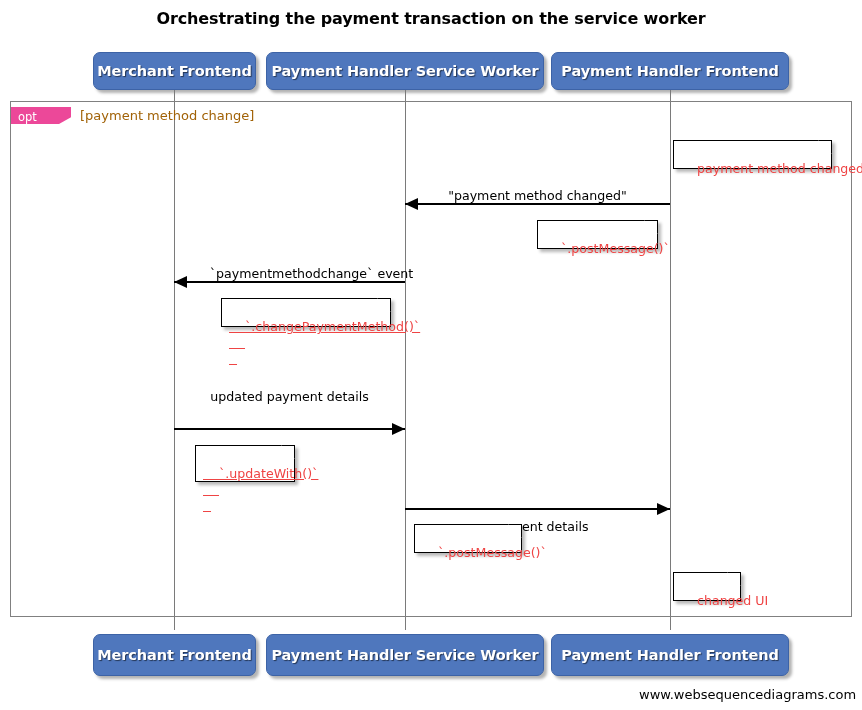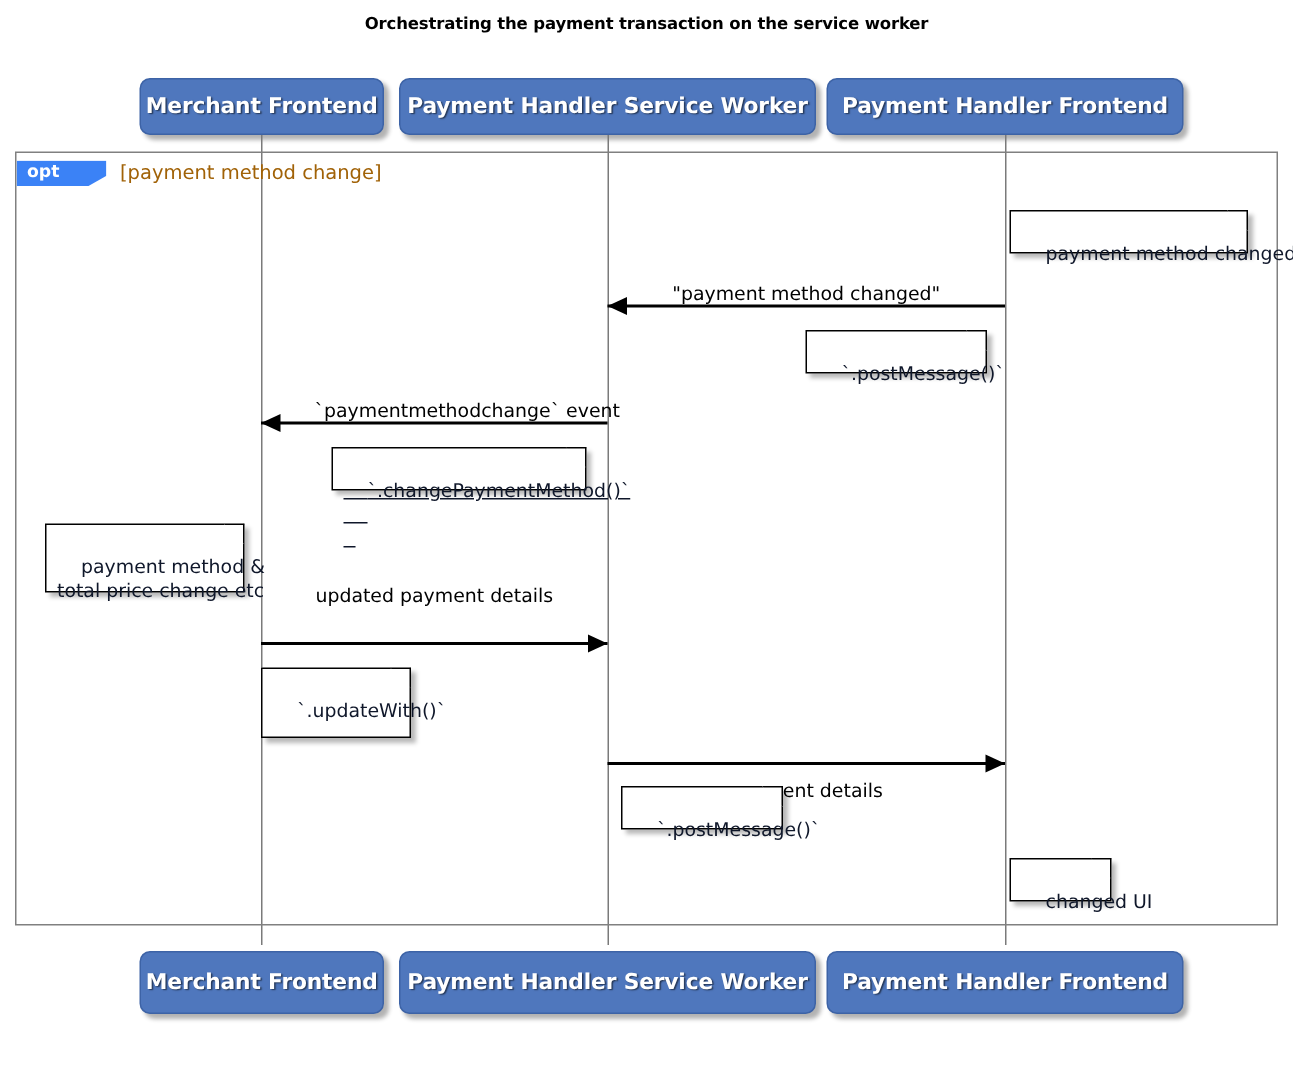--- a/index.html
+++ b/index.html
@@ -19,21 +19,21 @@
     overflow: hidden;
   }
 
   
   .diagram-title {
     position: absolute;
     left: 0;
     top: 9px;
     width: 862px;
     text-align: center;
-    font-size: 11px;
+    font-size: 16px;
     font-weight: bold;
     color: #000000;
     letter-spacing: -0.1px;
   }
 
   
   .actor-box {
     position: absolute;
     box-sizing: border-box;
     background: #4f77bd;
@@ -61,26 +61,26 @@
   
   .frame {
     position: absolute;
     box-sizing: border-box;
     border: 1px solid #808080;
     background: transparent;
   }
   .frame-tab {
     position: absolute;
     height: 17px;
-    background: #3b82f6;
+    background: #ec4899;
     color: #ffffff;
     font-size: 11.5px;
-    font-weight: bold;
+    font-weight: normal;
     display: flex;
-    align-items: flex-start;
+    align-items: flex-end;
     padding-left: 7px;
     box-sizing: border-box;
     clip-path: polygon(0 0, 100% 0, 100% 60%, calc(100% - 12px) 100%, 0 100%);
     letter-spacing: 0px;
   }
   .frame-label {
     position: absolute;
     font-size: 13px;
     color: #a16207;
     white-space: nowrap;
@@ -110,21 +110,21 @@
   }
 
   
   .note {
     position: absolute;
     box-sizing: border-box;
     background: #ffffff;
     border: 1px solid #000000;
     box-shadow: 3px 3px 3px rgba(0,0,0,0.28);
     font-size: 12.6px;
-    color: #0f172a;
+    color: #ef4444;
     line-height: 16px;
     padding: 4px 7px 4px 7px;
     white-space: pre;
   }
   .note-fold-line {
     position: absolute;
     top: -1px;
     right: -1px;
     width: 13px;
     height: 13px;
@@ -193,27 +193,22 @@
   <div class="note" style="left:537px; top:220px; width:121px; height:29px;">
     <span>`.postMessage()`</span>
     <span class="note-fold-line"></span>
   </div>
 
   <div class="note" style="left:221px; top:298px; width:170px; height:29px;text-decoration:underline;">
     <span>`.changePaymentMethod()`</span>
     <span class="note-fold-line"></span>
   </div>
 
-  <div class="note" style="left:30px; top:349px; width:133px; height:46px;">
-    <span>payment method &amp;
-total price change etc</span>
-    <span class="note-fold-line"></span>
-  </div>
-
-  <div class="note" style="left:174px; top:445px; width:100px; height:47px;">
+
+  <div class="note" style="left:195px; top:445px; width:100px; height:37px;text-decoration:underline;">
     <span>`.updateWith()`</span>
     <span class="note-fold-line"></span>
   </div>
 
   <div class="note" style="left:414px; top:524px; width:108px; height:29px;">
     <span>`.postMessage()`</span>
     <span class="note-fold-line"></span>
   </div>
 
   <div class="note" style="left:673px; top:572px; width:68px; height:29px;">
@@ -224,14 +219,15 @@
   <div class="actor-box" style="left:93px; top:634px; width:163px; height:42px;">
     <span>Merchant Frontend</span>
   </div>
   <div class="actor-box" style="left:266px; top:634px; width:278px; height:42px;">
     <span>Payment Handler Service Worker</span>
   </div>
   <div class="actor-box" style="left:551px; top:634px; width:238px; height:42px;">
     <span>Payment Handler Frontend</span>
   </div>
 
+  <div class="footer" style="left:639px; top:687px;">www.websequencediagrams.com</div>
 
 </div>
 
 </body></html>

